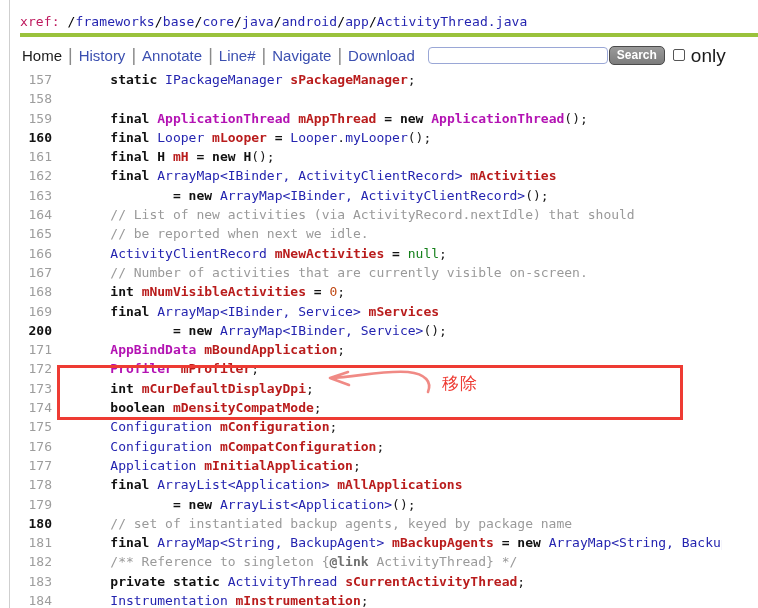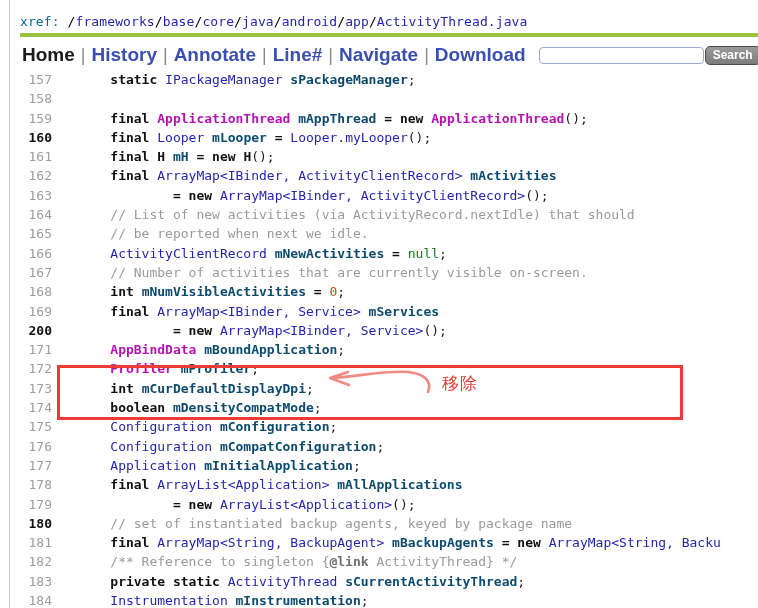--- a/index.html
+++ b/index.html
@@ -29,21 +29,21 @@
   .xref-bar {
     position: absolute;
     left: 20px; top: 14px;
     width: 730px;
     font-family: "DejaVu Sans Mono", monospace;
     font-size: 13px;
     color: #000000;
     white-space: nowrap;
     letter-spacing: 0.1px;
   }
-  .xref-label { color: #0369a1; margin-top: 20px; }
+  .xref-label { color: #be185d; margin-top: 20px; }
   .xref-seg { color: #2424b0; }
   .xref-sep { color: #000; }
 
   .rule {
     position: absolute;
     left: 20px; top: 33px;
     width: 738px; height: 4px;
     background: #9ac23c;
   }
 
@@ -51,26 +51,25 @@
   .navbar {
     position: absolute;
     left: 22px; top: 41px;
     width: 736px;
     height: 28px;
     display: flex;
     align-items: center;
     white-space: nowrap;
   }
   .nav-link {
-    font-size: 19px;
+    font-size: 15px;
     color: #3b4fb0;
     padding: 0 6px;
     line-height: 1;
     cursor: pointer;
-    font-weight: bold;
   }
   .nav-link.first {
     color: #1a1a1a;
     padding-left: 0;
   }
   .nav-div {
     font-size: 18px;
     color: #8a8a8a;
     line-height: 1;
   }
@@ -164,21 +163,21 @@
     vertical-align: top;
     line-height: 17.3px;
     color: #1a1a1a;
   }
   tr { height: 17.3px; }
 
   
   .kw   { color: #111111; font-weight: bold; }
   .typ  { color: #2424b0; }
   .cls  { color: #b313b3; font-weight: bold; }
-  .var  { color: #0c4a6e; font-weight: bold; }
+  .var  { color: #b91c1c; font-weight: bold; }
   .cmt  { color: #9a9a9a; }
   .cmtb { color: #6f6f6f; font-weight: bold; }
   .num  { color: #c04a16; }
   .nul  { color: #15801b; }
   .pun  { color: #1a1a1a; }
 
   
   .anno-box {
     position: absolute;
     left: 57px; top: 365px;

